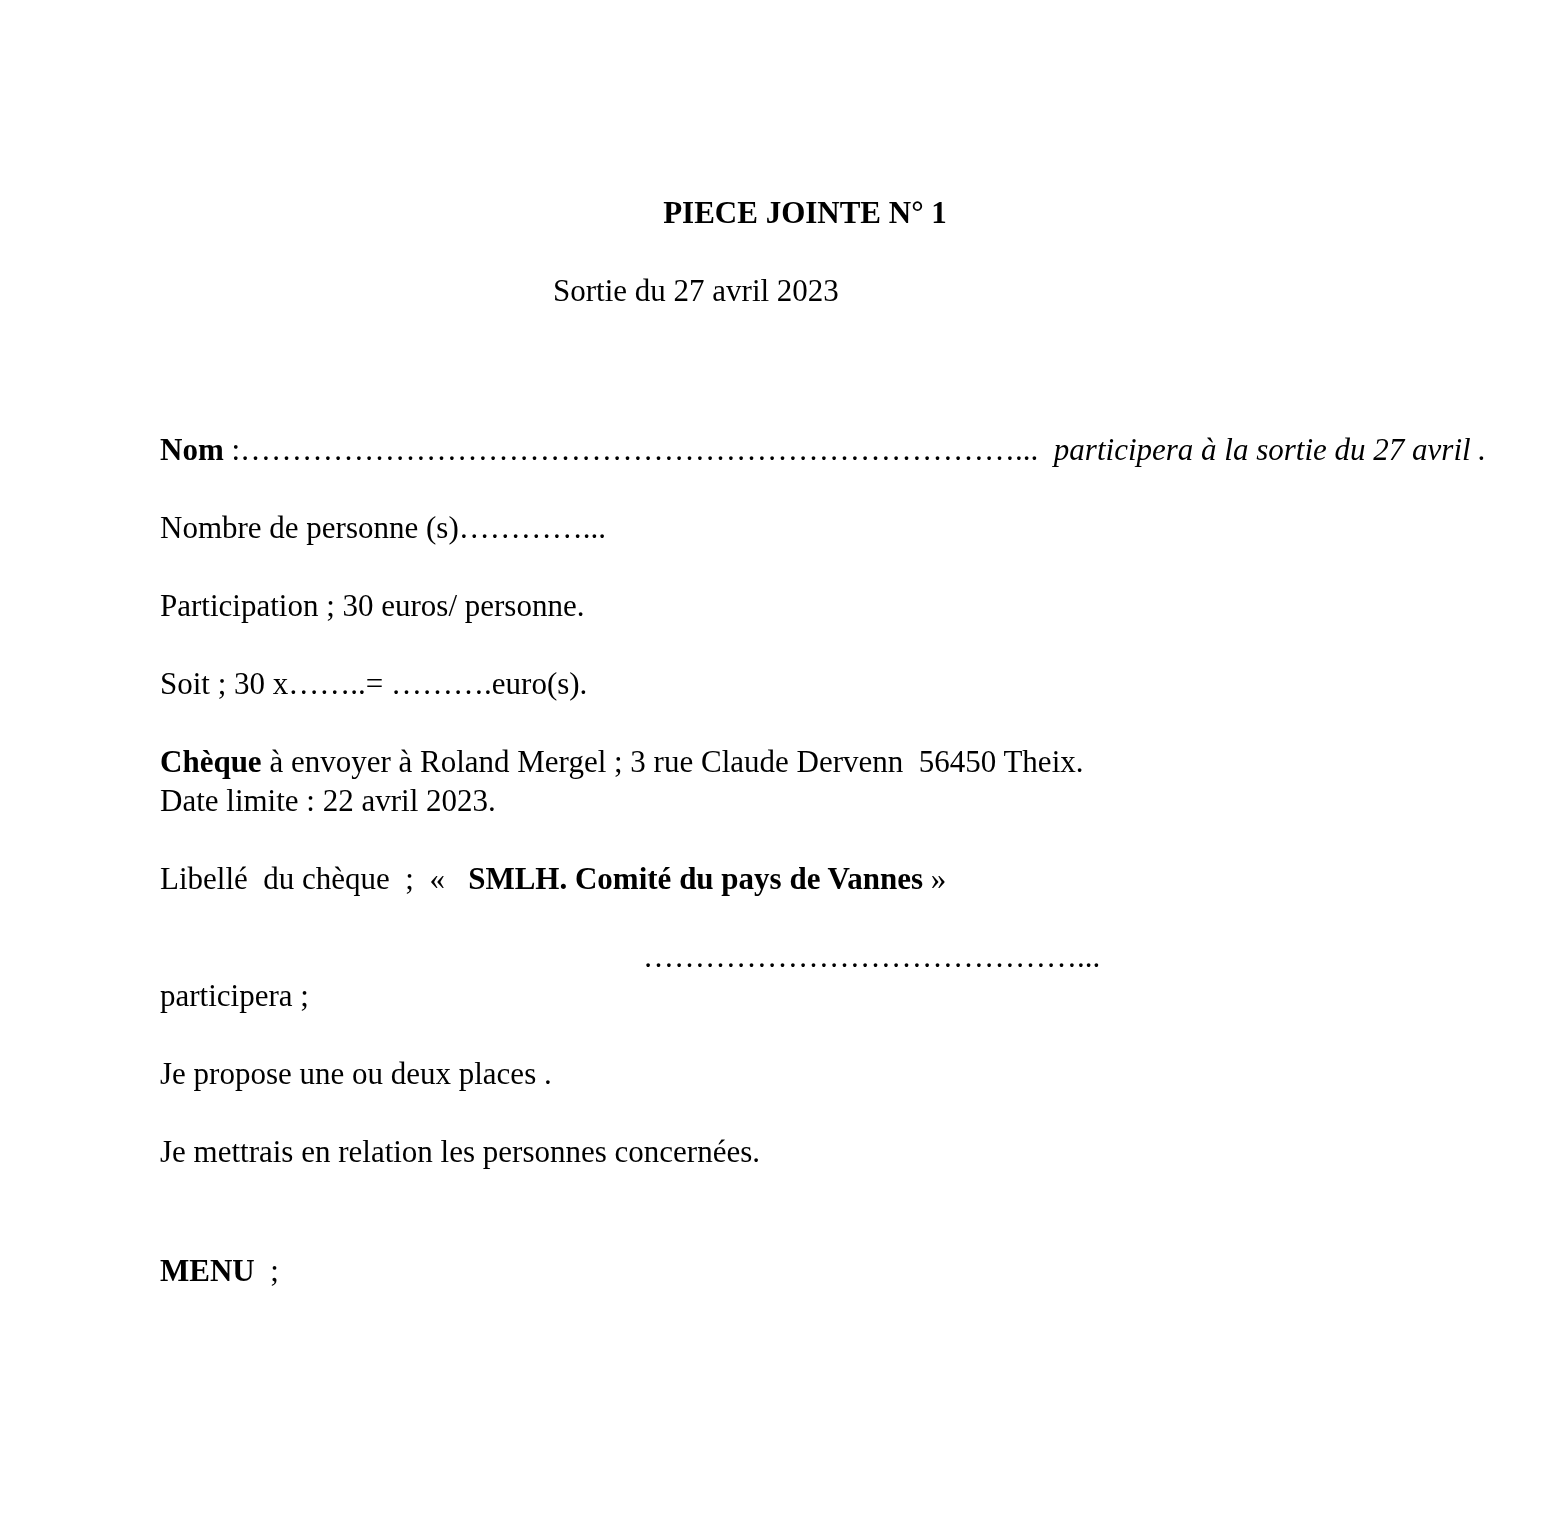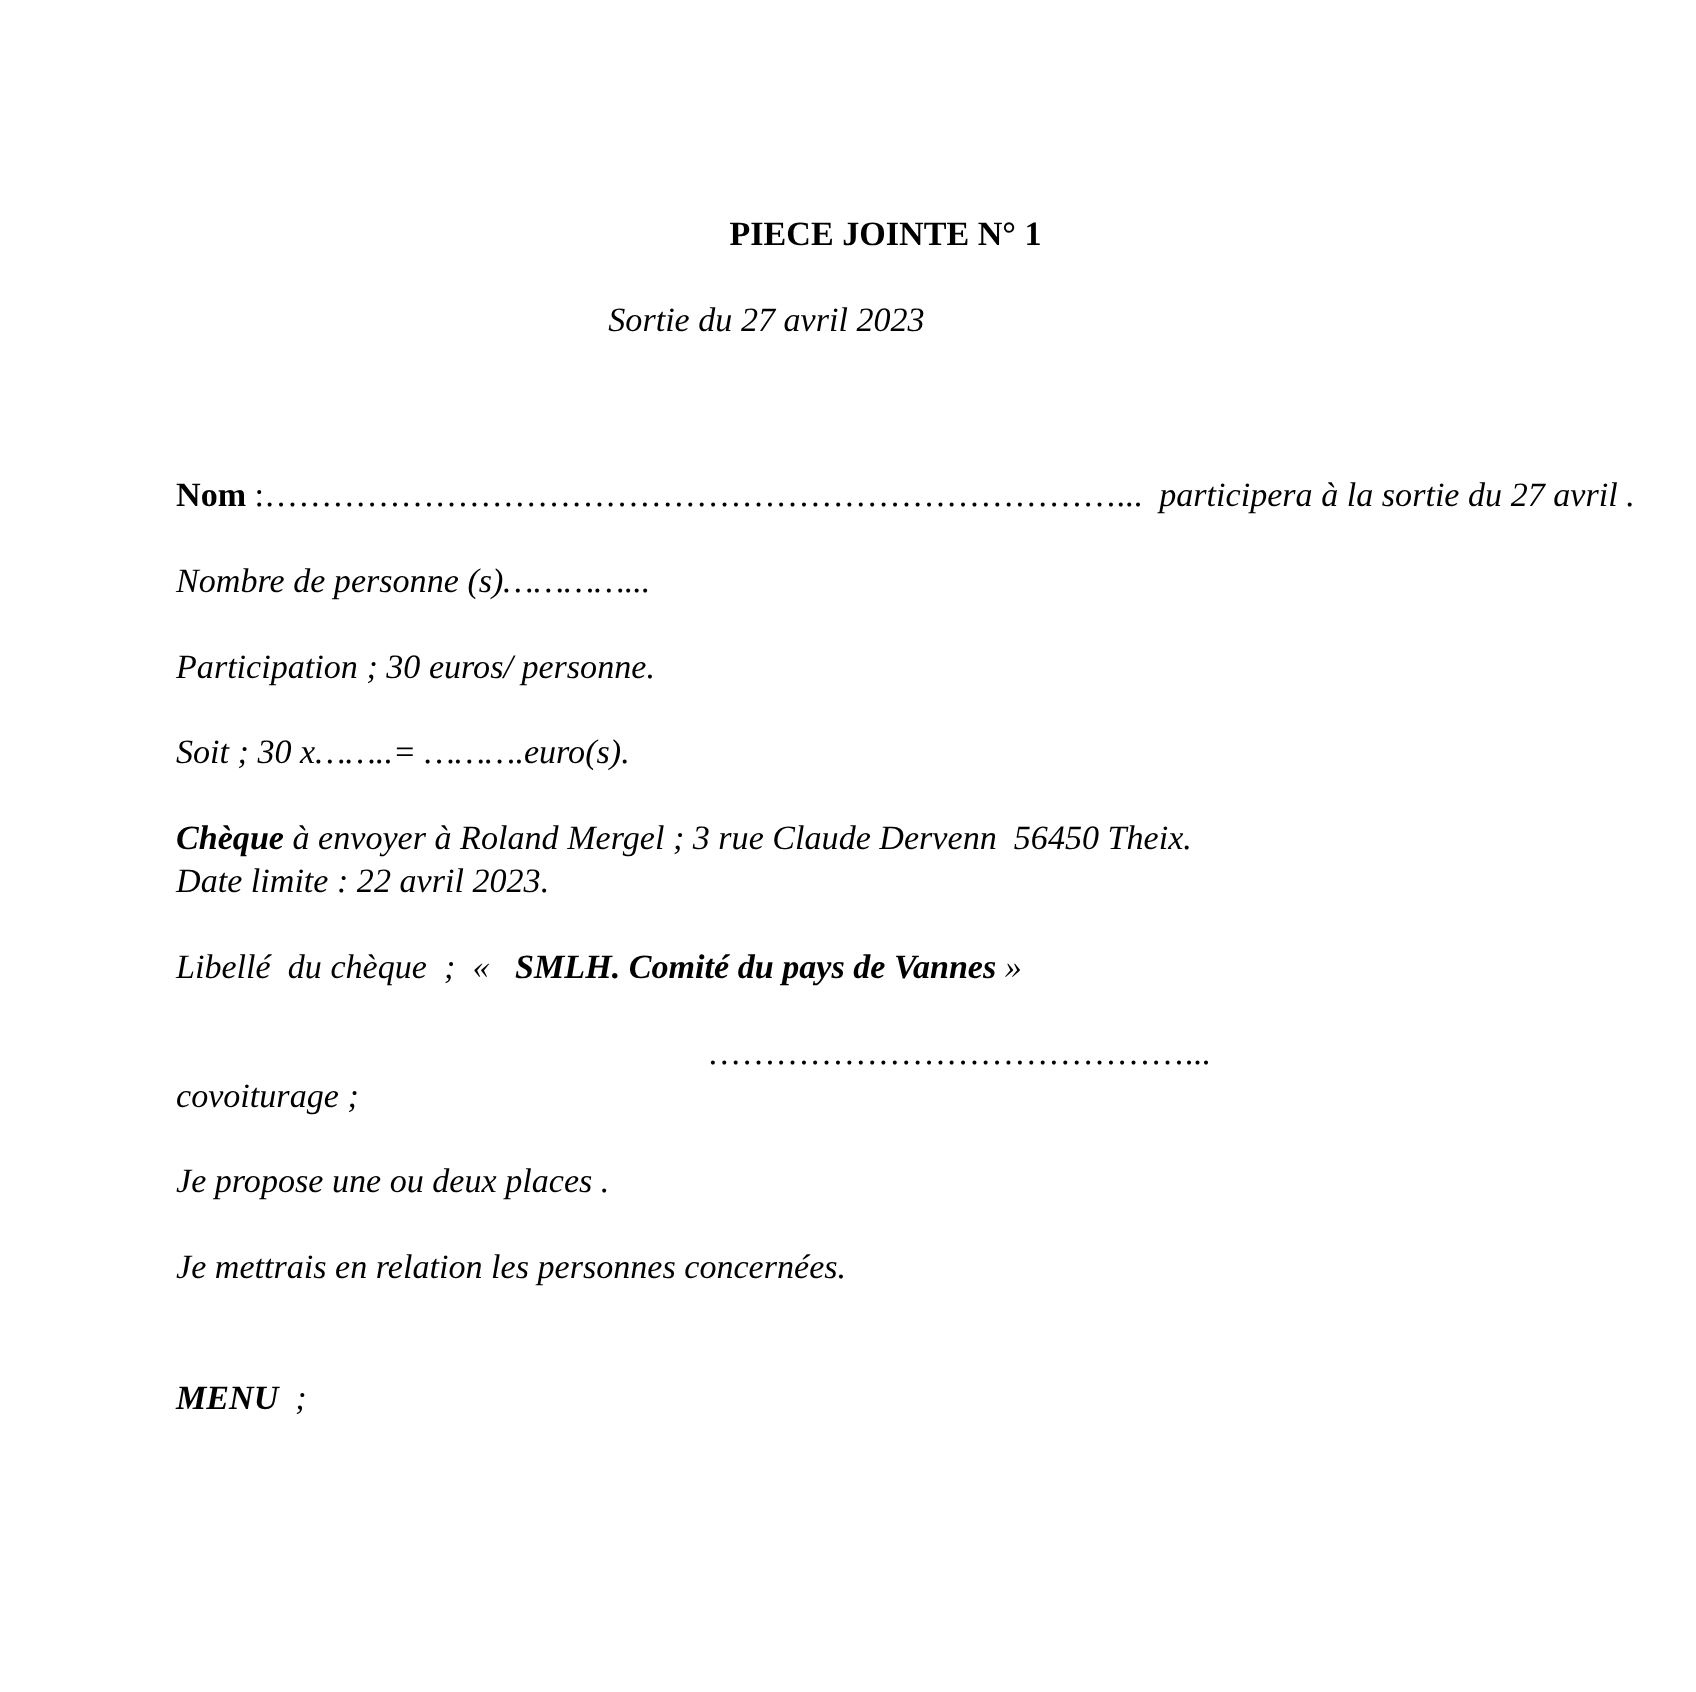--- a/index.html
+++ b/index.html
@@ -11,21 +11,20 @@
     background: #ffffff;
     color: #000000;
     font-family: "Liberation Serif", serif;
     font-size: 31px;
     line-height: 39px;
     overflow: hidden;
   }
   .p {
     margin-left: 160px;
     white-space: pre-wrap;
-    font-style: italic;
   }
   .up { font-style: normal; }
   .it { font-style: italic; }
   .b  { font-weight: bold; }
   .p-title {
     font-style: normal;
     font-weight: bold;
     text-align: center;
     margin-left: 68px;
     margin-top: 193px;
@@ -68,21 +67,21 @@
   <div class="p mt1">Soit ; 30 x……..= ……….euro(s).</div>
 
   <div class="p mt1"><span class="b">Chèque</span><span> à envoyer à Roland Mergel ; 3 rue Claude Dervenn  56450 Theix.</span></div>
 
   <div class="p mt0">Date limite : 22 avril 2023.</div>
 
   <div class="p mt1"><span>Libellé  du chèque  ;  «   </span><span class="b">SMLH. Comité du pays de Vannes</span><span> »</span></div>
 
   <div class="p p-dotted mt1">……………………………………...</div>
 
-  <div class="p mt0">covoiturage ;</div>
+  <div class="p mt0">participera ;</div>
 
 
   <div class="p mt1">Je propose une ou deux places .</div>
 
   <div class="p mt1">Je mettrais en relation les personnes concernées.</div>
 
   <div class="p mt-menu"><span class="b">MENU</span><span>  ;</span></div>
 
 
 </div>

